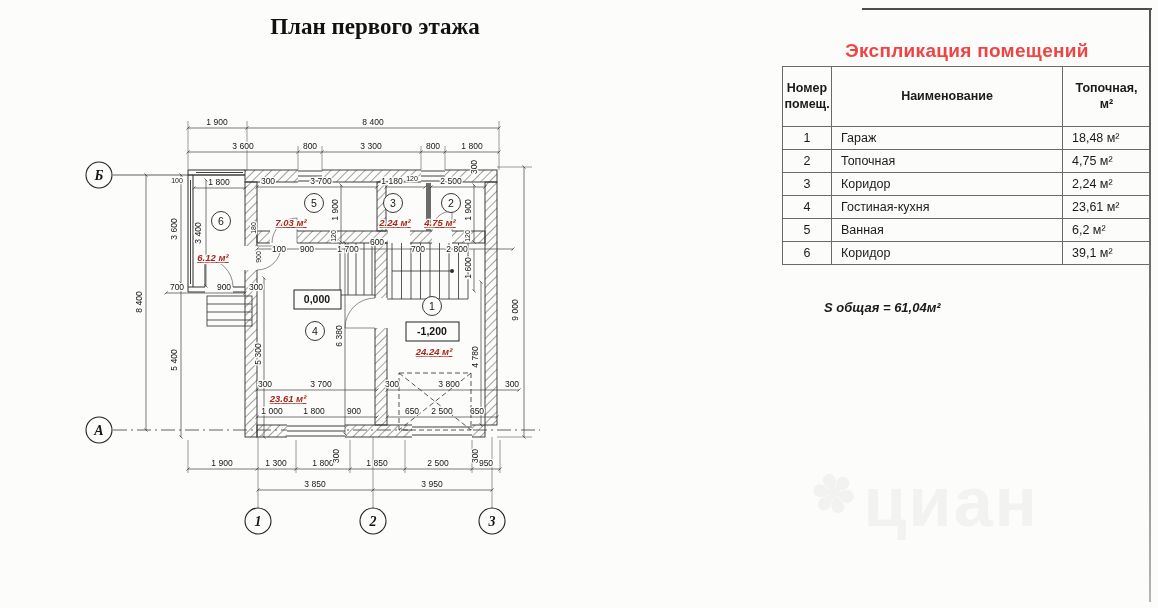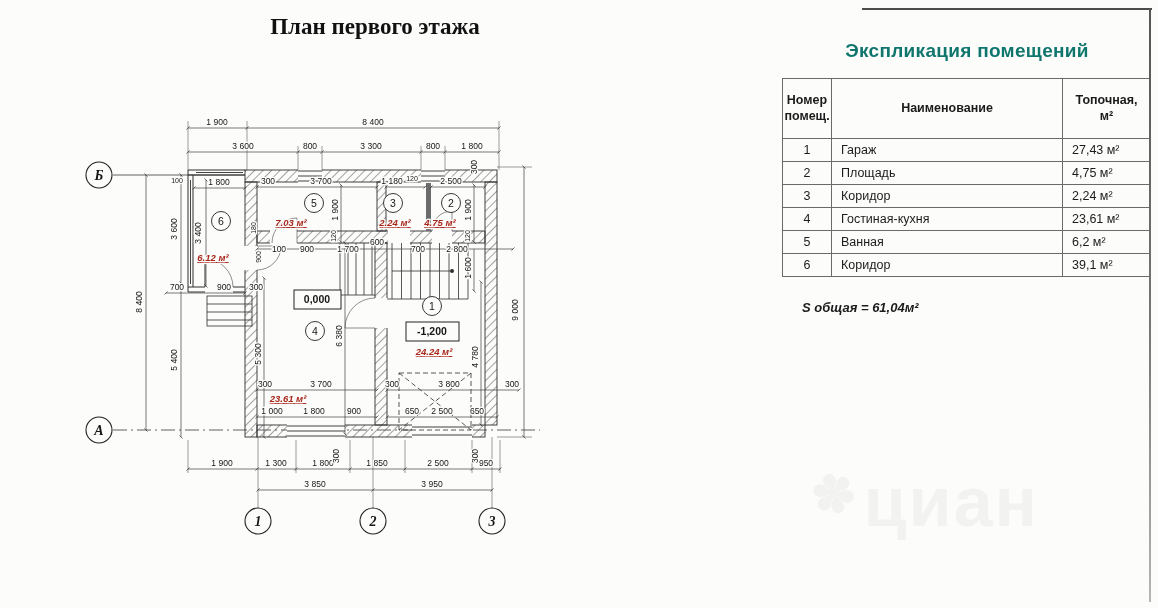--- a/index.html
+++ b/index.html
@@ -24,28 +24,28 @@
   .red{font:italic 700 9.5px "Liberation Sans",sans-serif;fill:#a8281c;text-anchor:middle;
        text-decoration:underline;paint-order:stroke;stroke:#fcfcfb;stroke-width:2.4px;}
   .lvl{font:700 10.5px "Liberation Sans",sans-serif;text-anchor:middle;}
   .cir{fill:#fcfcfb;stroke:#222;stroke-width:.9;}
   .cnum{font:10.5px "Liberation Sans",sans-serif;text-anchor:middle;}
   .axc{fill:#fcfcfb;stroke:#222;stroke-width:1.1;}
   .axt{font:italic 700 14px "Liberation Serif",serif;text-anchor:middle;}
   .ptitle{font:700 23px "Liberation Serif",serif;text-anchor:middle;fill:#111;}
   
   #expl{position:absolute;left:782px;top:40px;width:370px;}
-  #expl .ttl{font-weight:700;font-size:19px;text-align:center;letter-spacing:.3px;margin-bottom:16px;color:#0f766e;}
+  #expl .ttl{font-weight:700;font-size:19px;text-align:center;letter-spacing:.3px;margin-bottom:4px;color:#ef4444;}
   table{border-collapse:collapse;width:368px;table-layout:fixed;}
   th,td{border:1.4px solid #6a6a6a;font-size:12.5px;color:#1b1b1b;}
   th{font-weight:700;height:57px;vertical-align:middle;text-align:center;line-height:1.25;}
   td{height:22px;padding:0;}
   td.c{text-align:center;}
   td.n,td.a{padding-left:9px;}
-  #stotal{position:absolute;left:802px;top:300px;font:italic 700 13px "Liberation Sans",sans-serif;color:#1b1b1b;}
+  #stotal{position:absolute;left:824px;top:300px;font:italic 700 13px "Liberation Sans",sans-serif;color:#1b1b1b;}
   
   #wm{position:absolute;left:812px;top:462px;color:rgba(70,70,70,0.055);white-space:nowrap;
       font-weight:700;font-size:70px;letter-spacing:2px;}
   #wm .paw{display:inline-block;font-size:52px;transform:rotate(-18deg);vertical-align:14px;margin-right:6px;}
   #edge-top{position:absolute;left:862px;top:8px;width:290px;height:2px;background:#4c4c4c;}
   #edge-right{position:absolute;left:1149px;top:8px;width:2px;height:594px;
       background:linear-gradient(#555 0%,#777 55%,#b5b5b5 100%);}
 </style>
 </head>
 <body>
@@ -345,25 +345,25 @@
         <th>
           <span>Топочная,</span><br>
           <span>м²</span>
         </th>
       </tr>
     </thead>
     <tbody>
       <tr>
         <td class="c">1</td>
         <td class="n">Гараж</td>
-        <td class="a">27,43 м²</td>
+        <td class="a">18,48 м²</td>
       </tr>
       <tr>
         <td class="c">2</td>
-        <td class="n">Площадь</td>
+        <td class="n">Топочная</td>
         <td class="a">4,75 м²</td>
       </tr>
       <tr>
         <td class="c">3</td>
         <td class="n">Коридор</td>
         <td class="a">2,24 м²</td>
       </tr>
       <tr>
         <td class="c">4</td>
         <td class="n">Гостиная-кухня</td>

